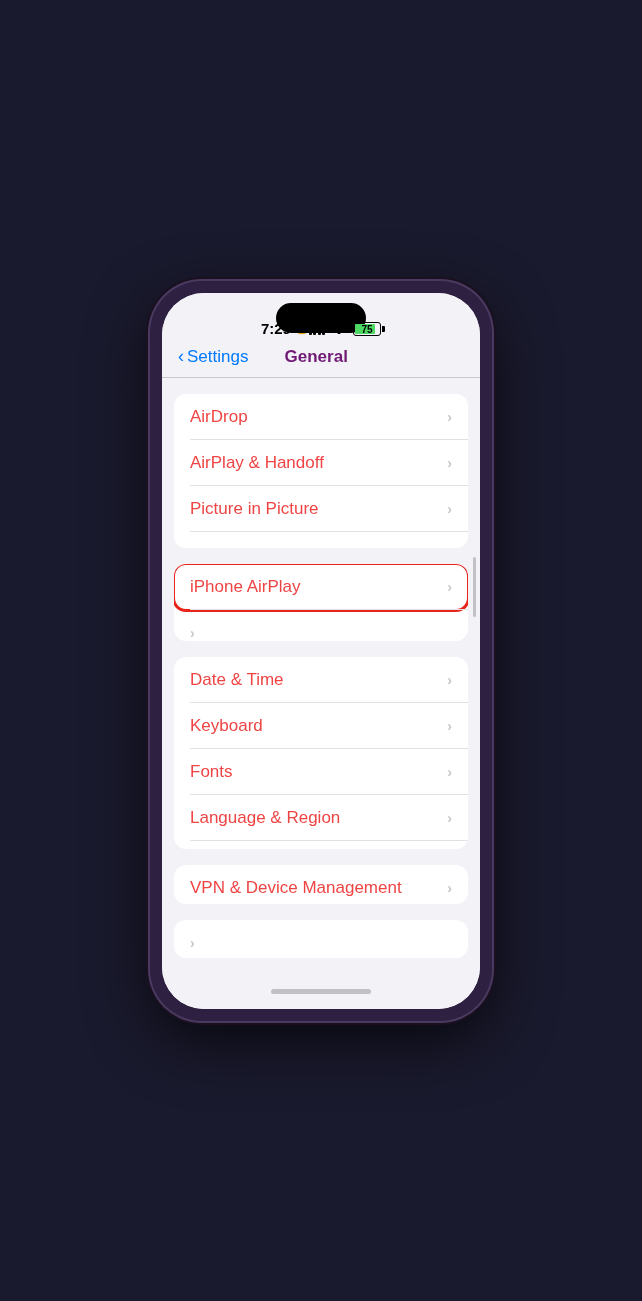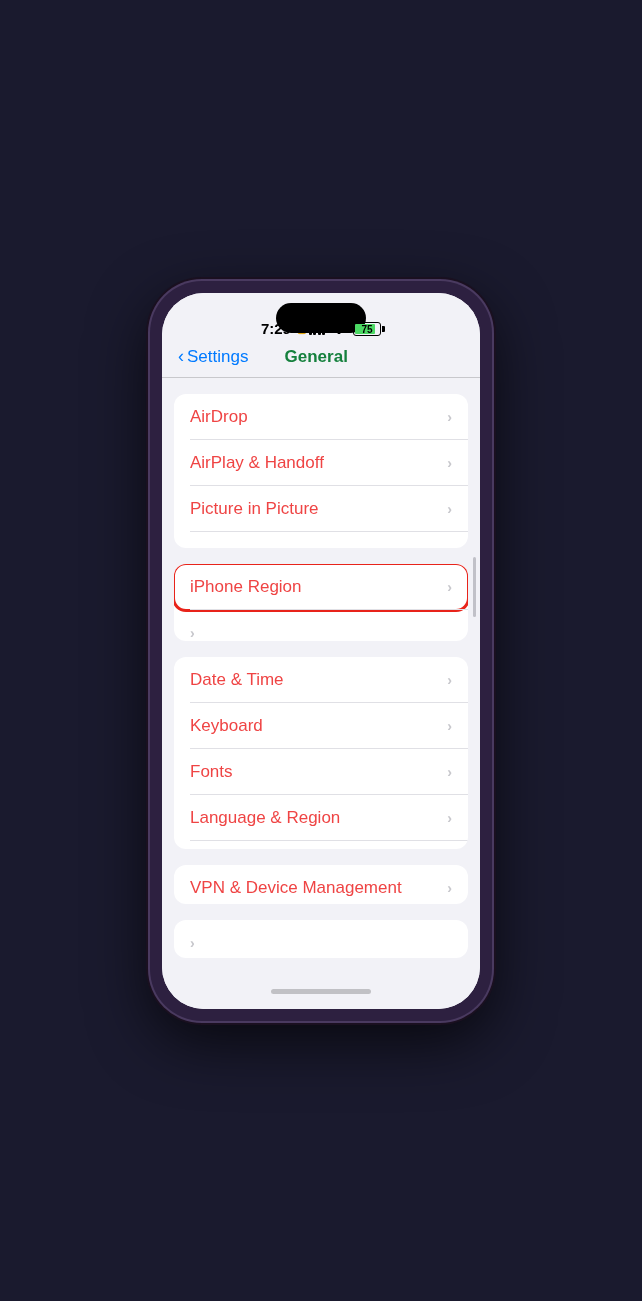--- a/index.html
+++ b/index.html
@@ -178,21 +178,21 @@
       margin-top: -1px;
     }
 
     .nav-back-label {
       font-size: 17px;
     }
 
     .nav-title {
       font-size: 17px;
       font-weight: 600;
-      color: #15803d;
+      color: #701a75;
     }
 
     .nav-spacer {
       width: 80px;
     }
 
     
     .content {
       flex: 1;
       overflow-y: auto;
@@ -346,21 +346,21 @@
           <span class="settings-chevron">›</span>
         </div>
         <div class="settings-row">
           <span class="settings-row-label">CarPlay</span>
           <span class="settings-chevron">›</span>
         </div>
       </div>
 
       <div class="settings-group">
         <div class="settings-row settings-row-highlighted">
-          <span class="settings-row-label">iPhone Region</span>
+          <span class="settings-row-label">iPhone AirPlay</span>
           <span class="settings-chevron">›</span>
         </div>
         <div class="settings-row">
           <span class="settings-chevron">›</span>
         </div>
       </div>
 
       <div class="settings-group">
         <div class="settings-row">
           <span class="settings-row-label">Date &amp; Time</span>

